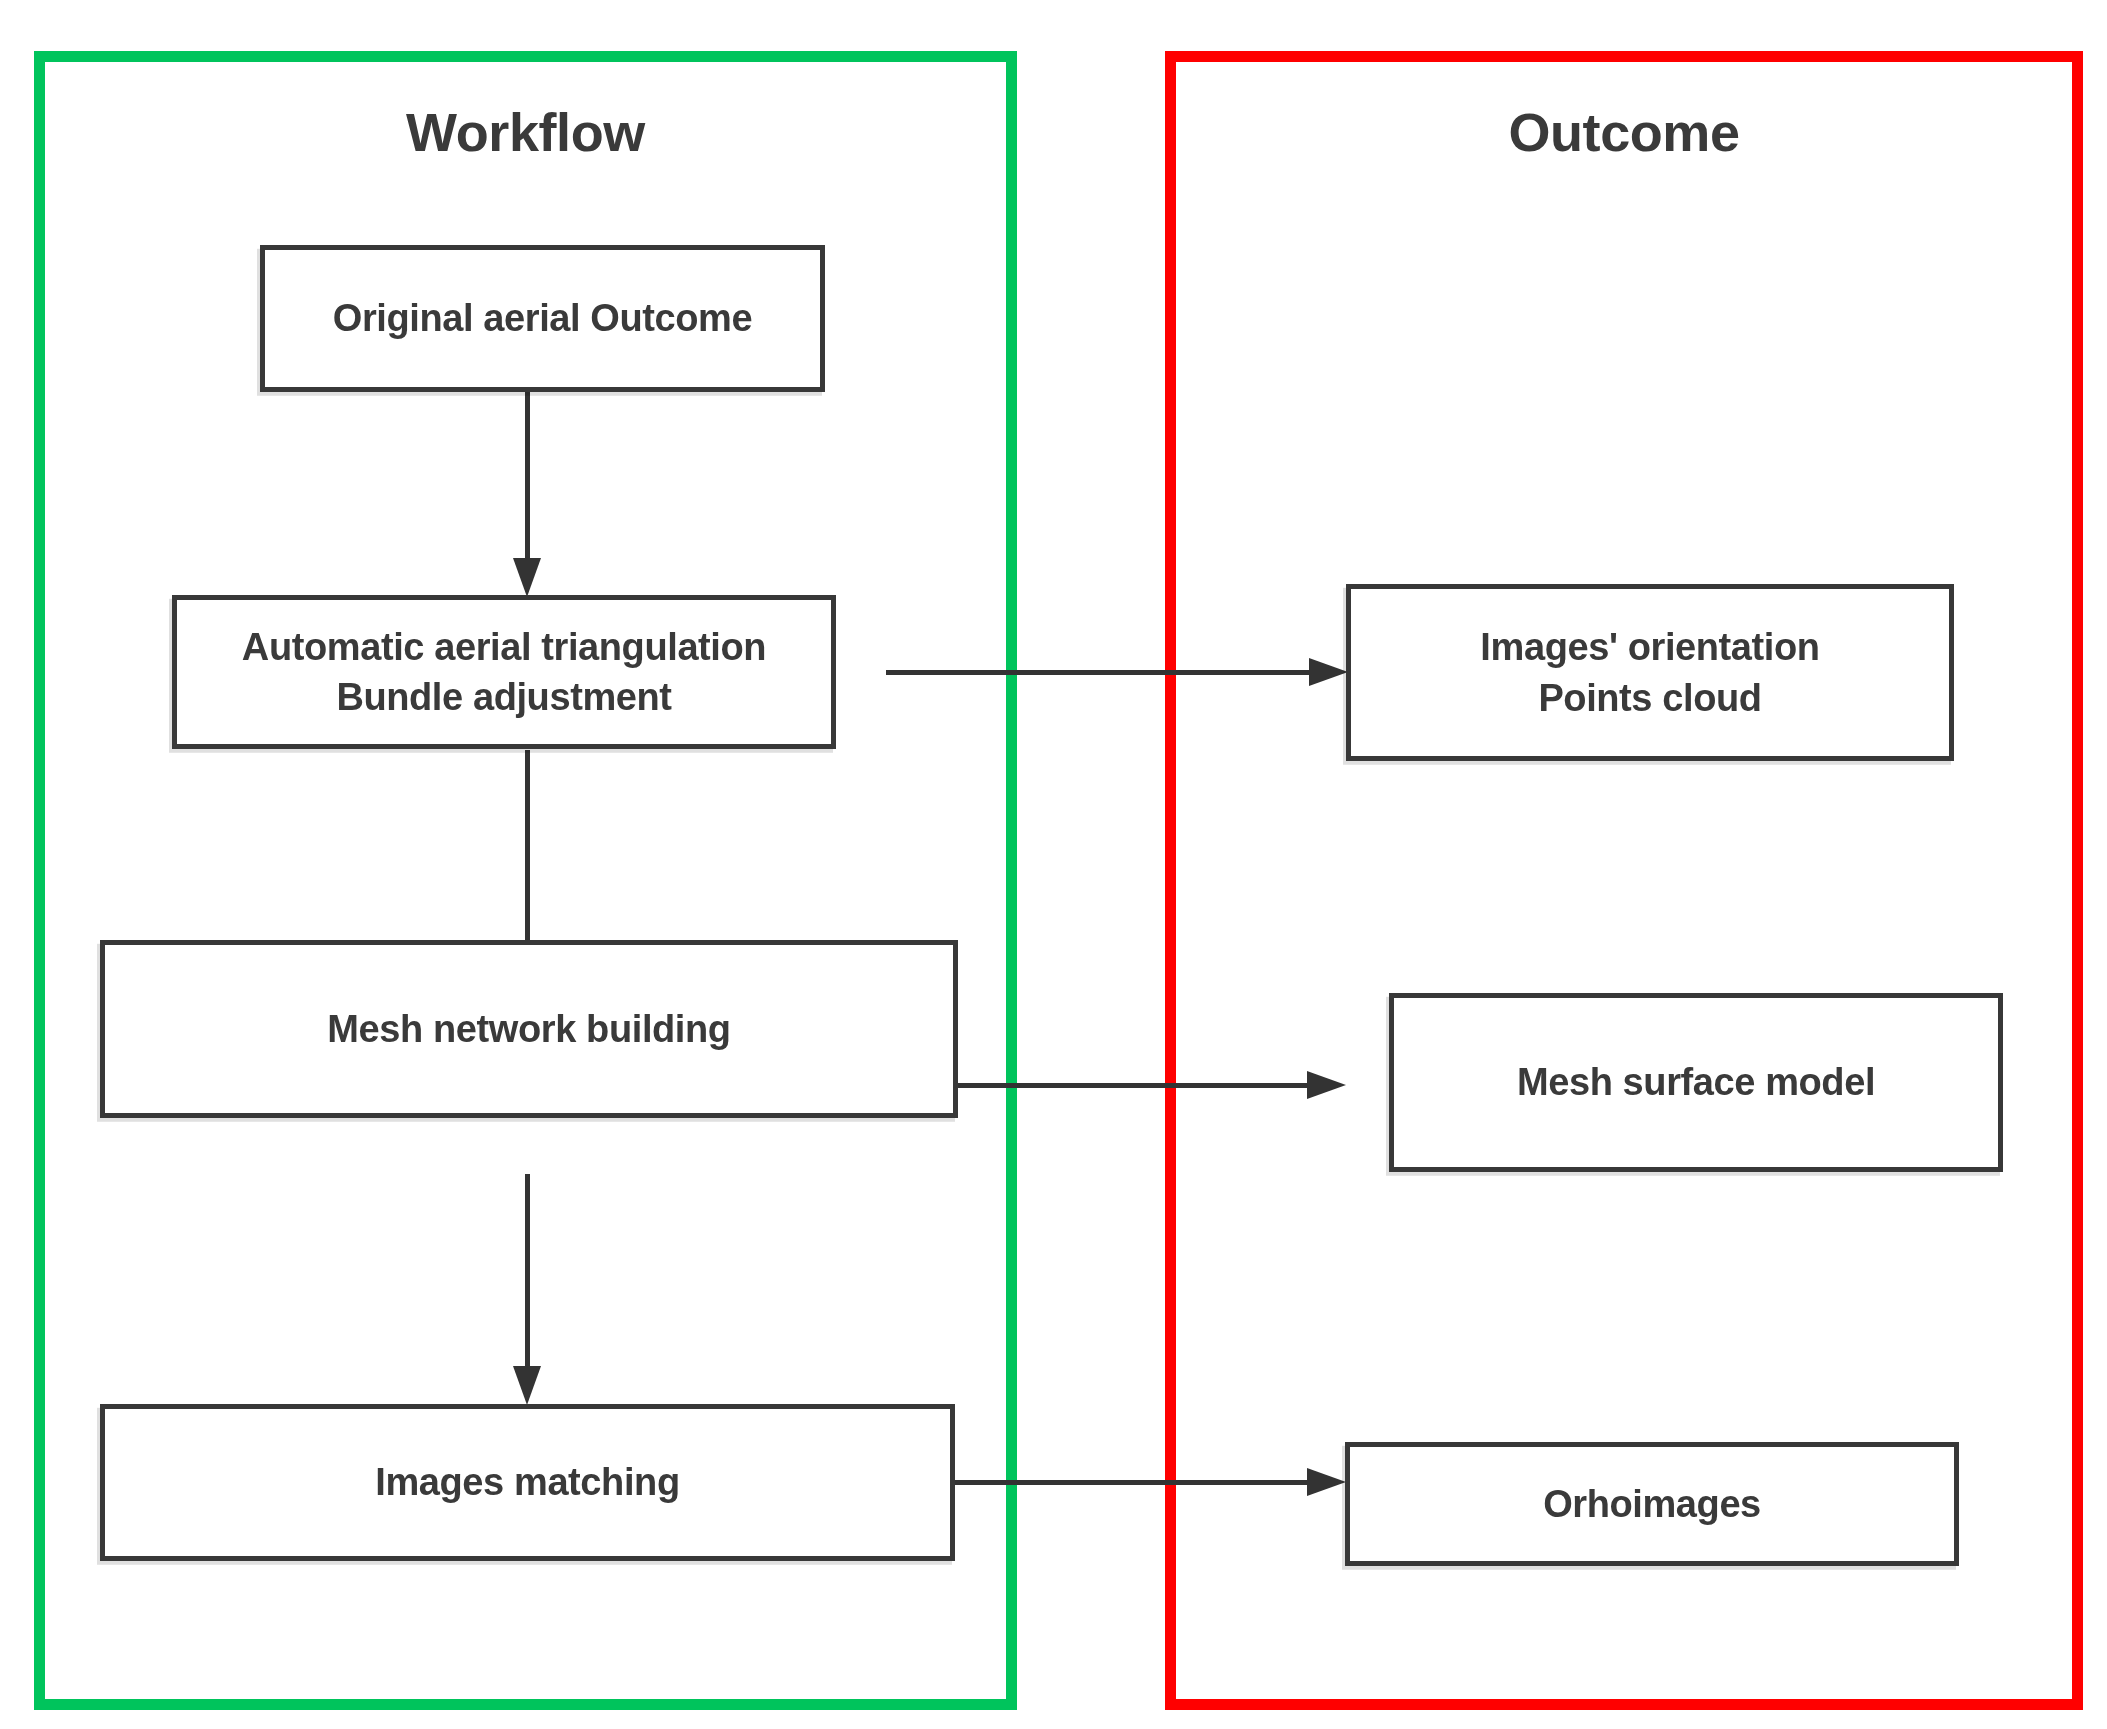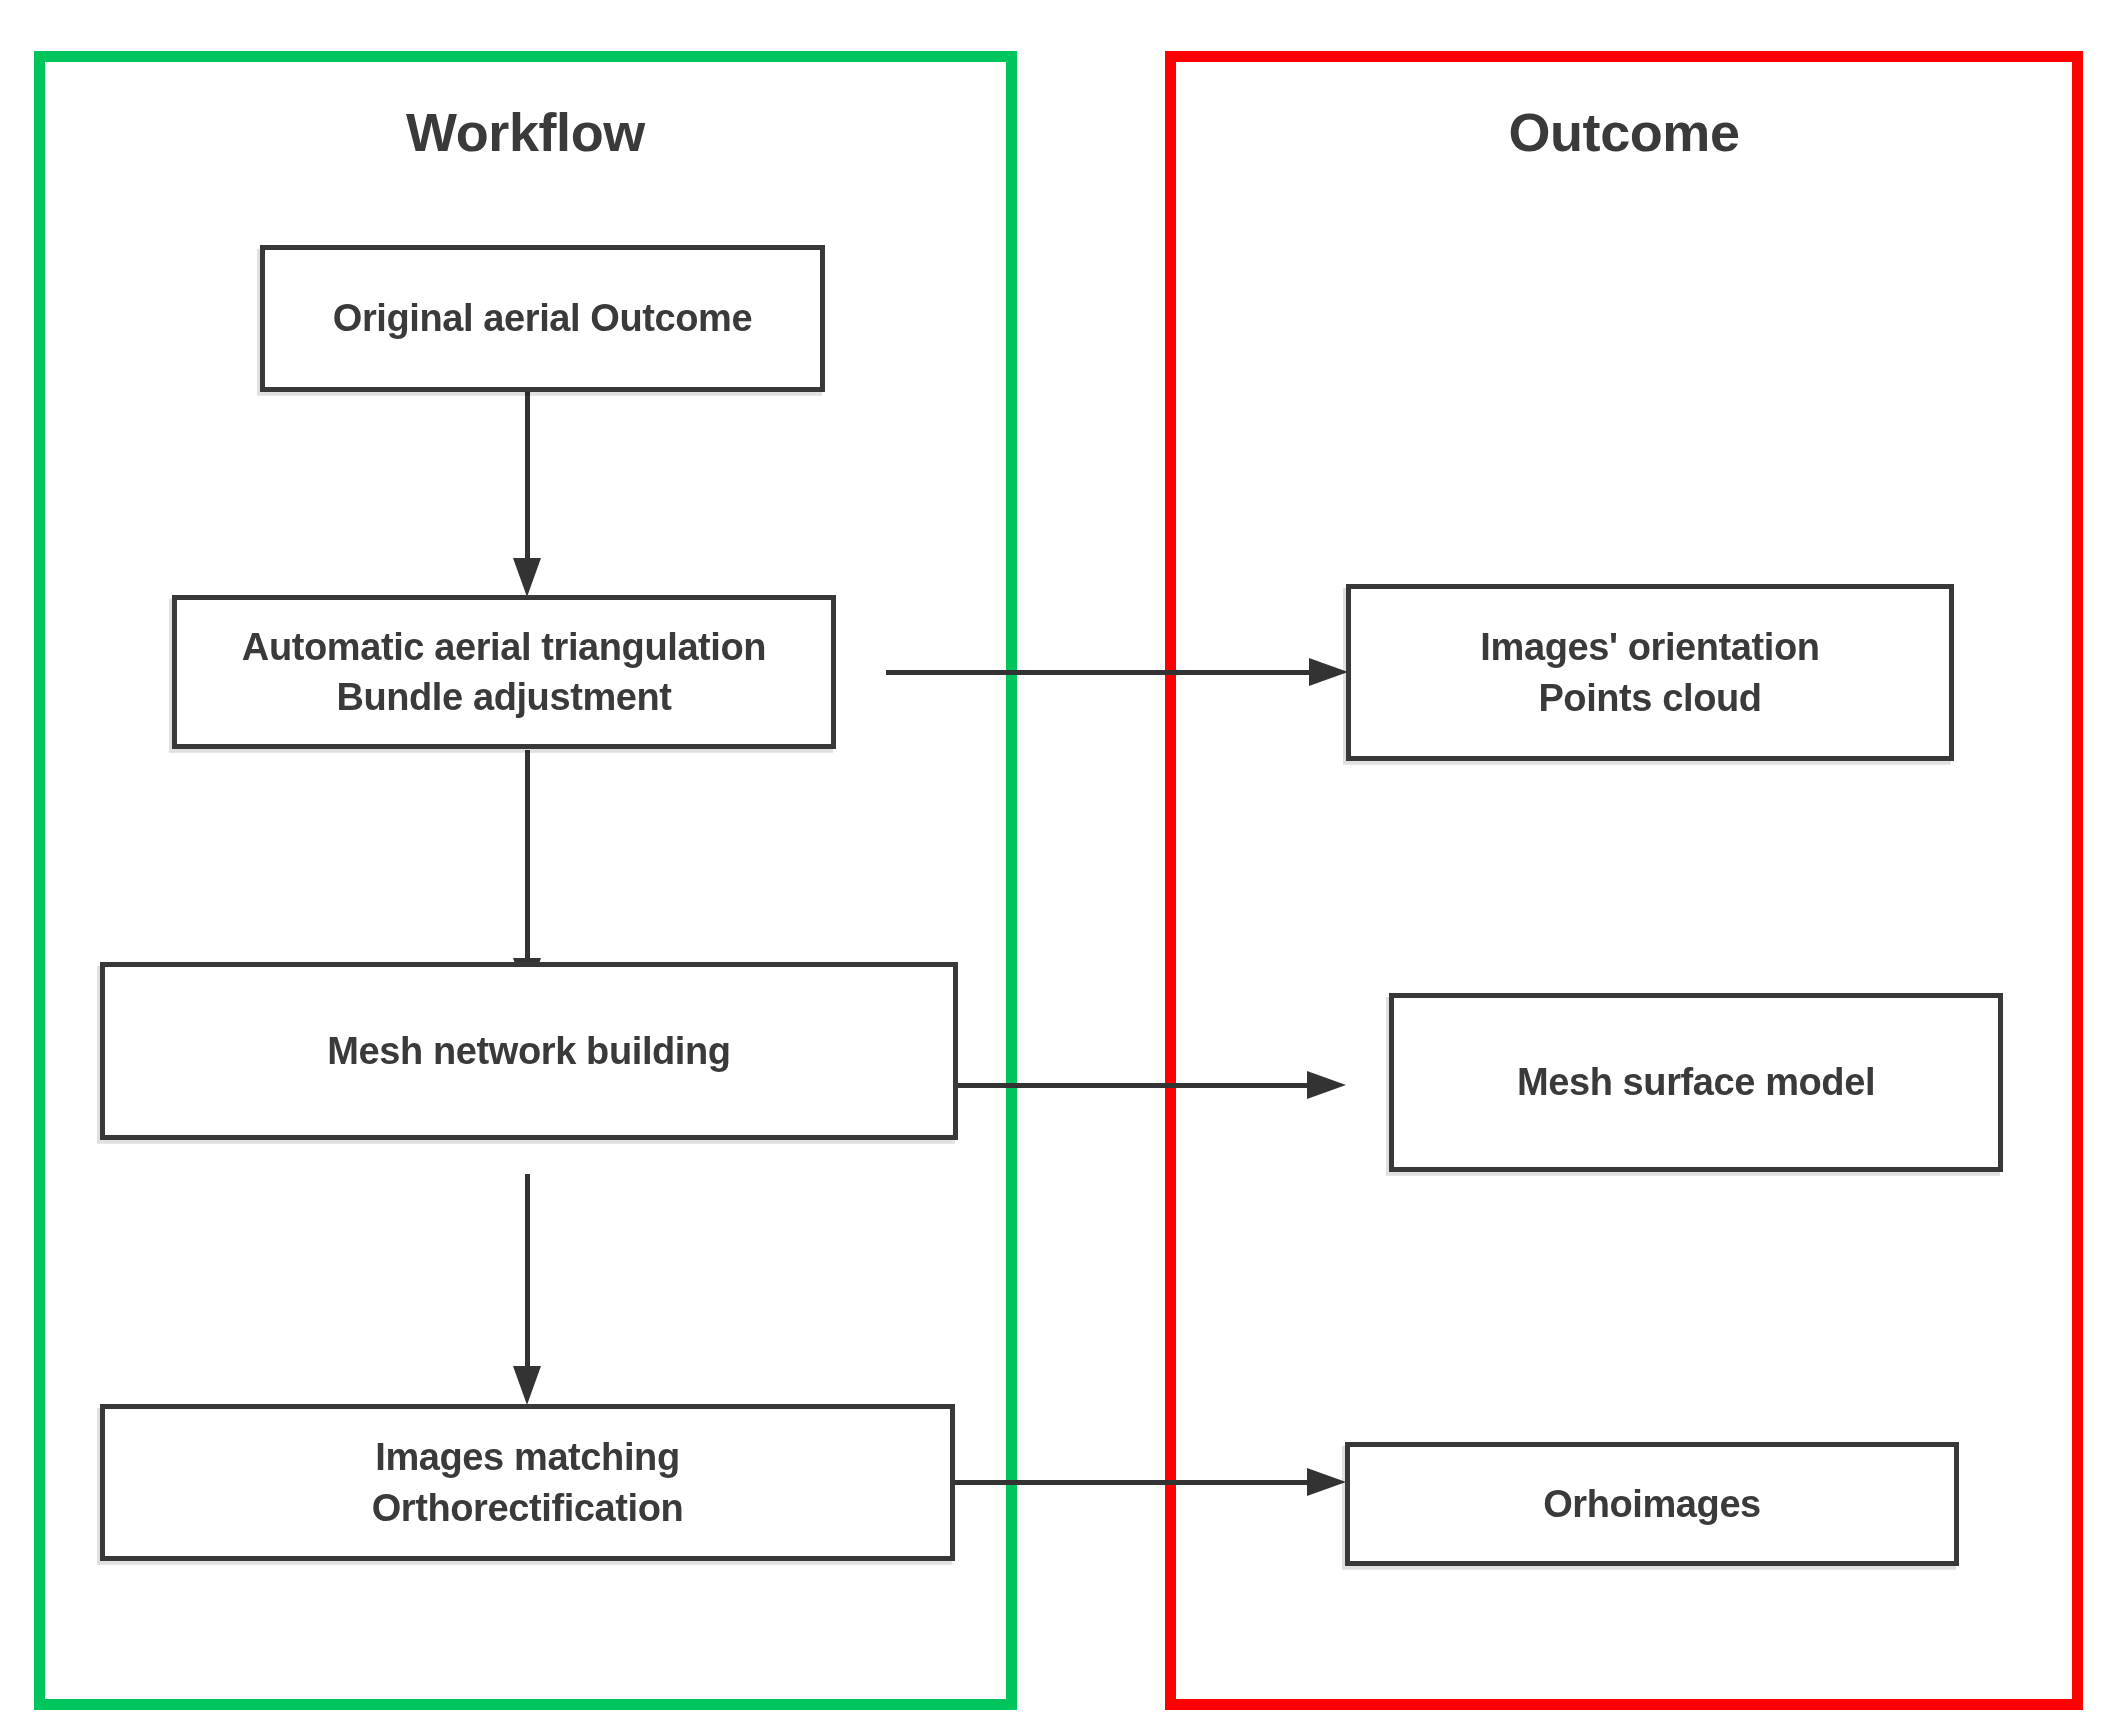--- a/index.html
+++ b/index.html
@@ -57,21 +57,21 @@
     font-weight: bold;
     letter-spacing: -0.4px;
     line-height: 1.32;
     color: var(--text);
     z-index: 2;
   }
   .node .l:empty { display: none; }
   
   #n-original   { left: 260px;  top: 245px;  width: 565px;  height: 147px; }
   #n-triang     { left: 172px;  top: 595px;  width: 664px;  height: 154px; }
-  #n-mesh       { left: 100px;  top: 962px; width: 858px; height: 178px; }
+  #n-mesh       { left: 100px;  top: 940px; width: 858px; height: 178px; }
   #n-matching   { left: 100px;  top: 1404px; width: 855px; height: 157px; }
   
   #n-orient     { left: 1346px; top: 584px;  width: 608px;  height: 177px; }
   #n-surface    { left: 1345px; top: 993px; width: 614px;  height: 179px; margin-left: 44px; }
   #n-ortho      { left: 1345px; top: 1403px; width: 614px;  height: 124px; margin-top: 39px; }
 
   
   .aline { position: absolute; background: var(--arrow); z-index: 1; }
   .ahead { position: absolute; width: 0; height: 0; z-index: 1; }
   .ahead.down  { border-left: 14.3px solid transparent; border-right: 14.3px solid transparent; border-top: 39px solid var(--arrow); }
@@ -111,21 +111,20 @@
   <div class="node" id="n-triang">
     <span class="l">Automatic aerial triangulation</span>
     <span class="l">Bundle adjustment</span>
   </div>
   <div class="node" id="n-mesh">
     <span class="l">Mesh network building</span>
 
   </div>
   <div class="node" id="n-matching">
     <span class="l">Images matching</span>
-    <span class="l">Orthorectification</span>
   </div>
 
   <div class="node" id="n-orient">
     <span class="l">Images' orientation</span>
     <span class="l">Points cloud</span>
   </div>
   <div class="node" id="n-surface">
     <span class="l">Mesh surface model</span>
 
   </div>

